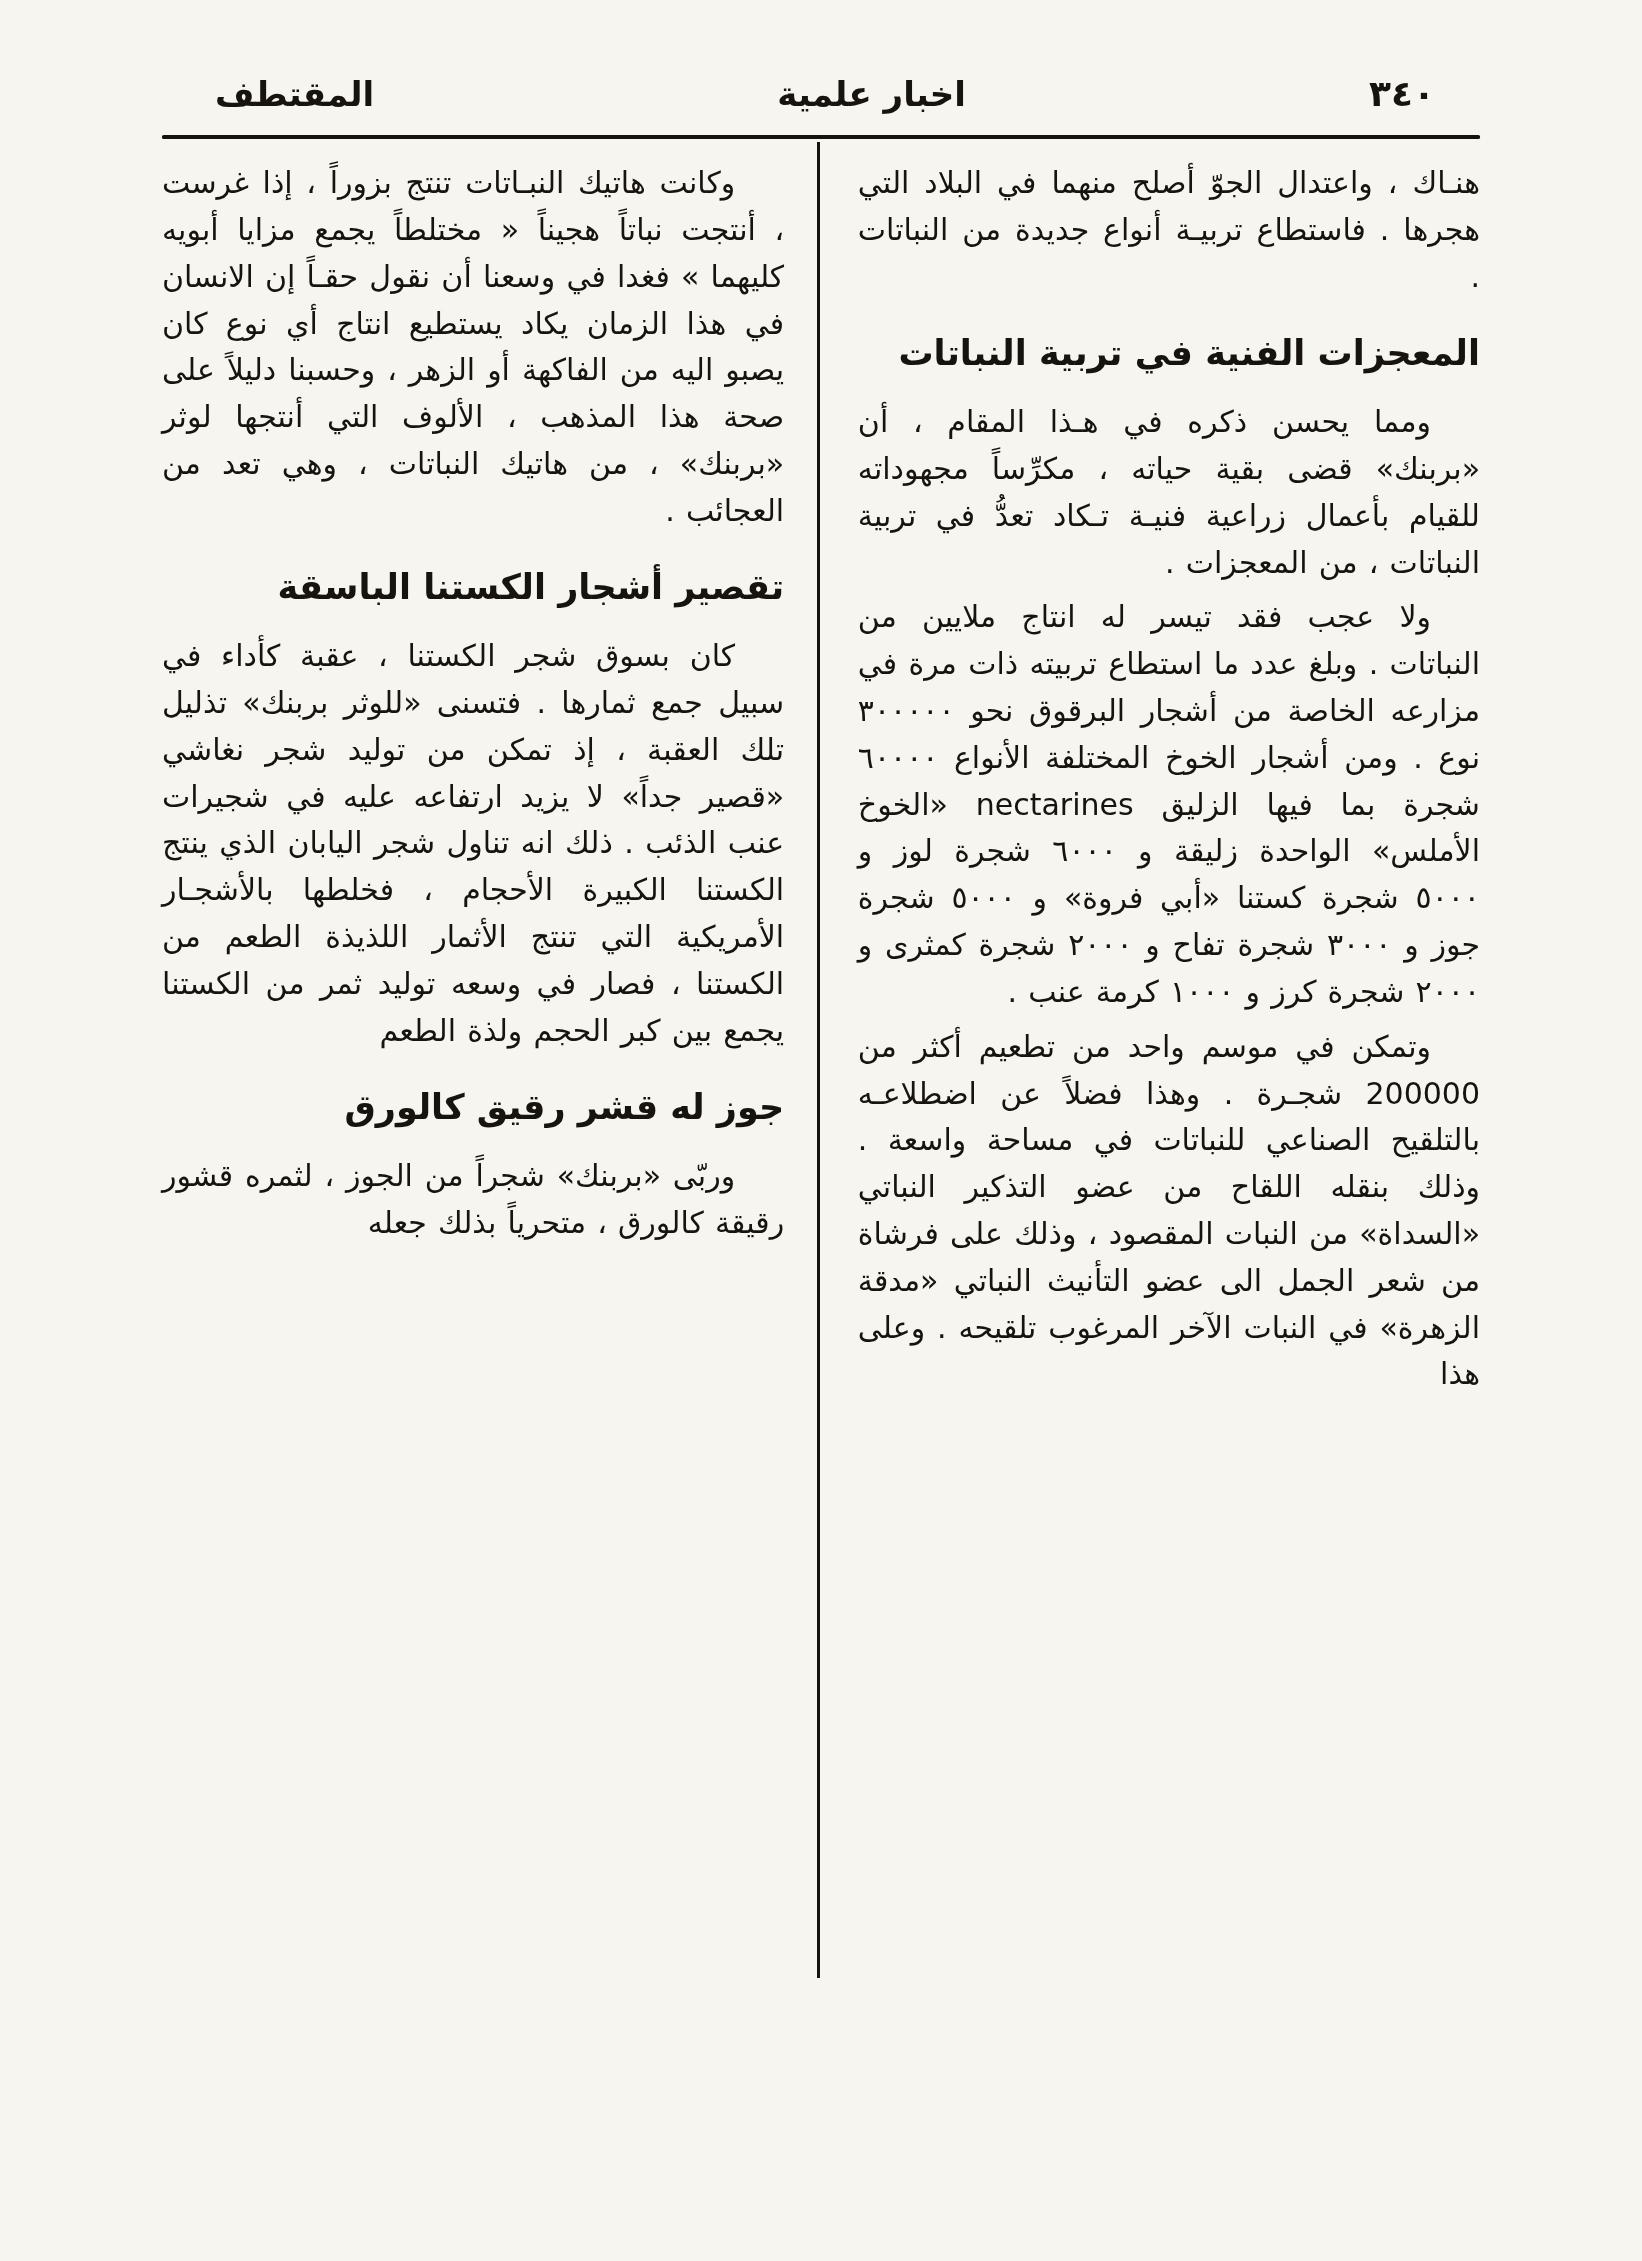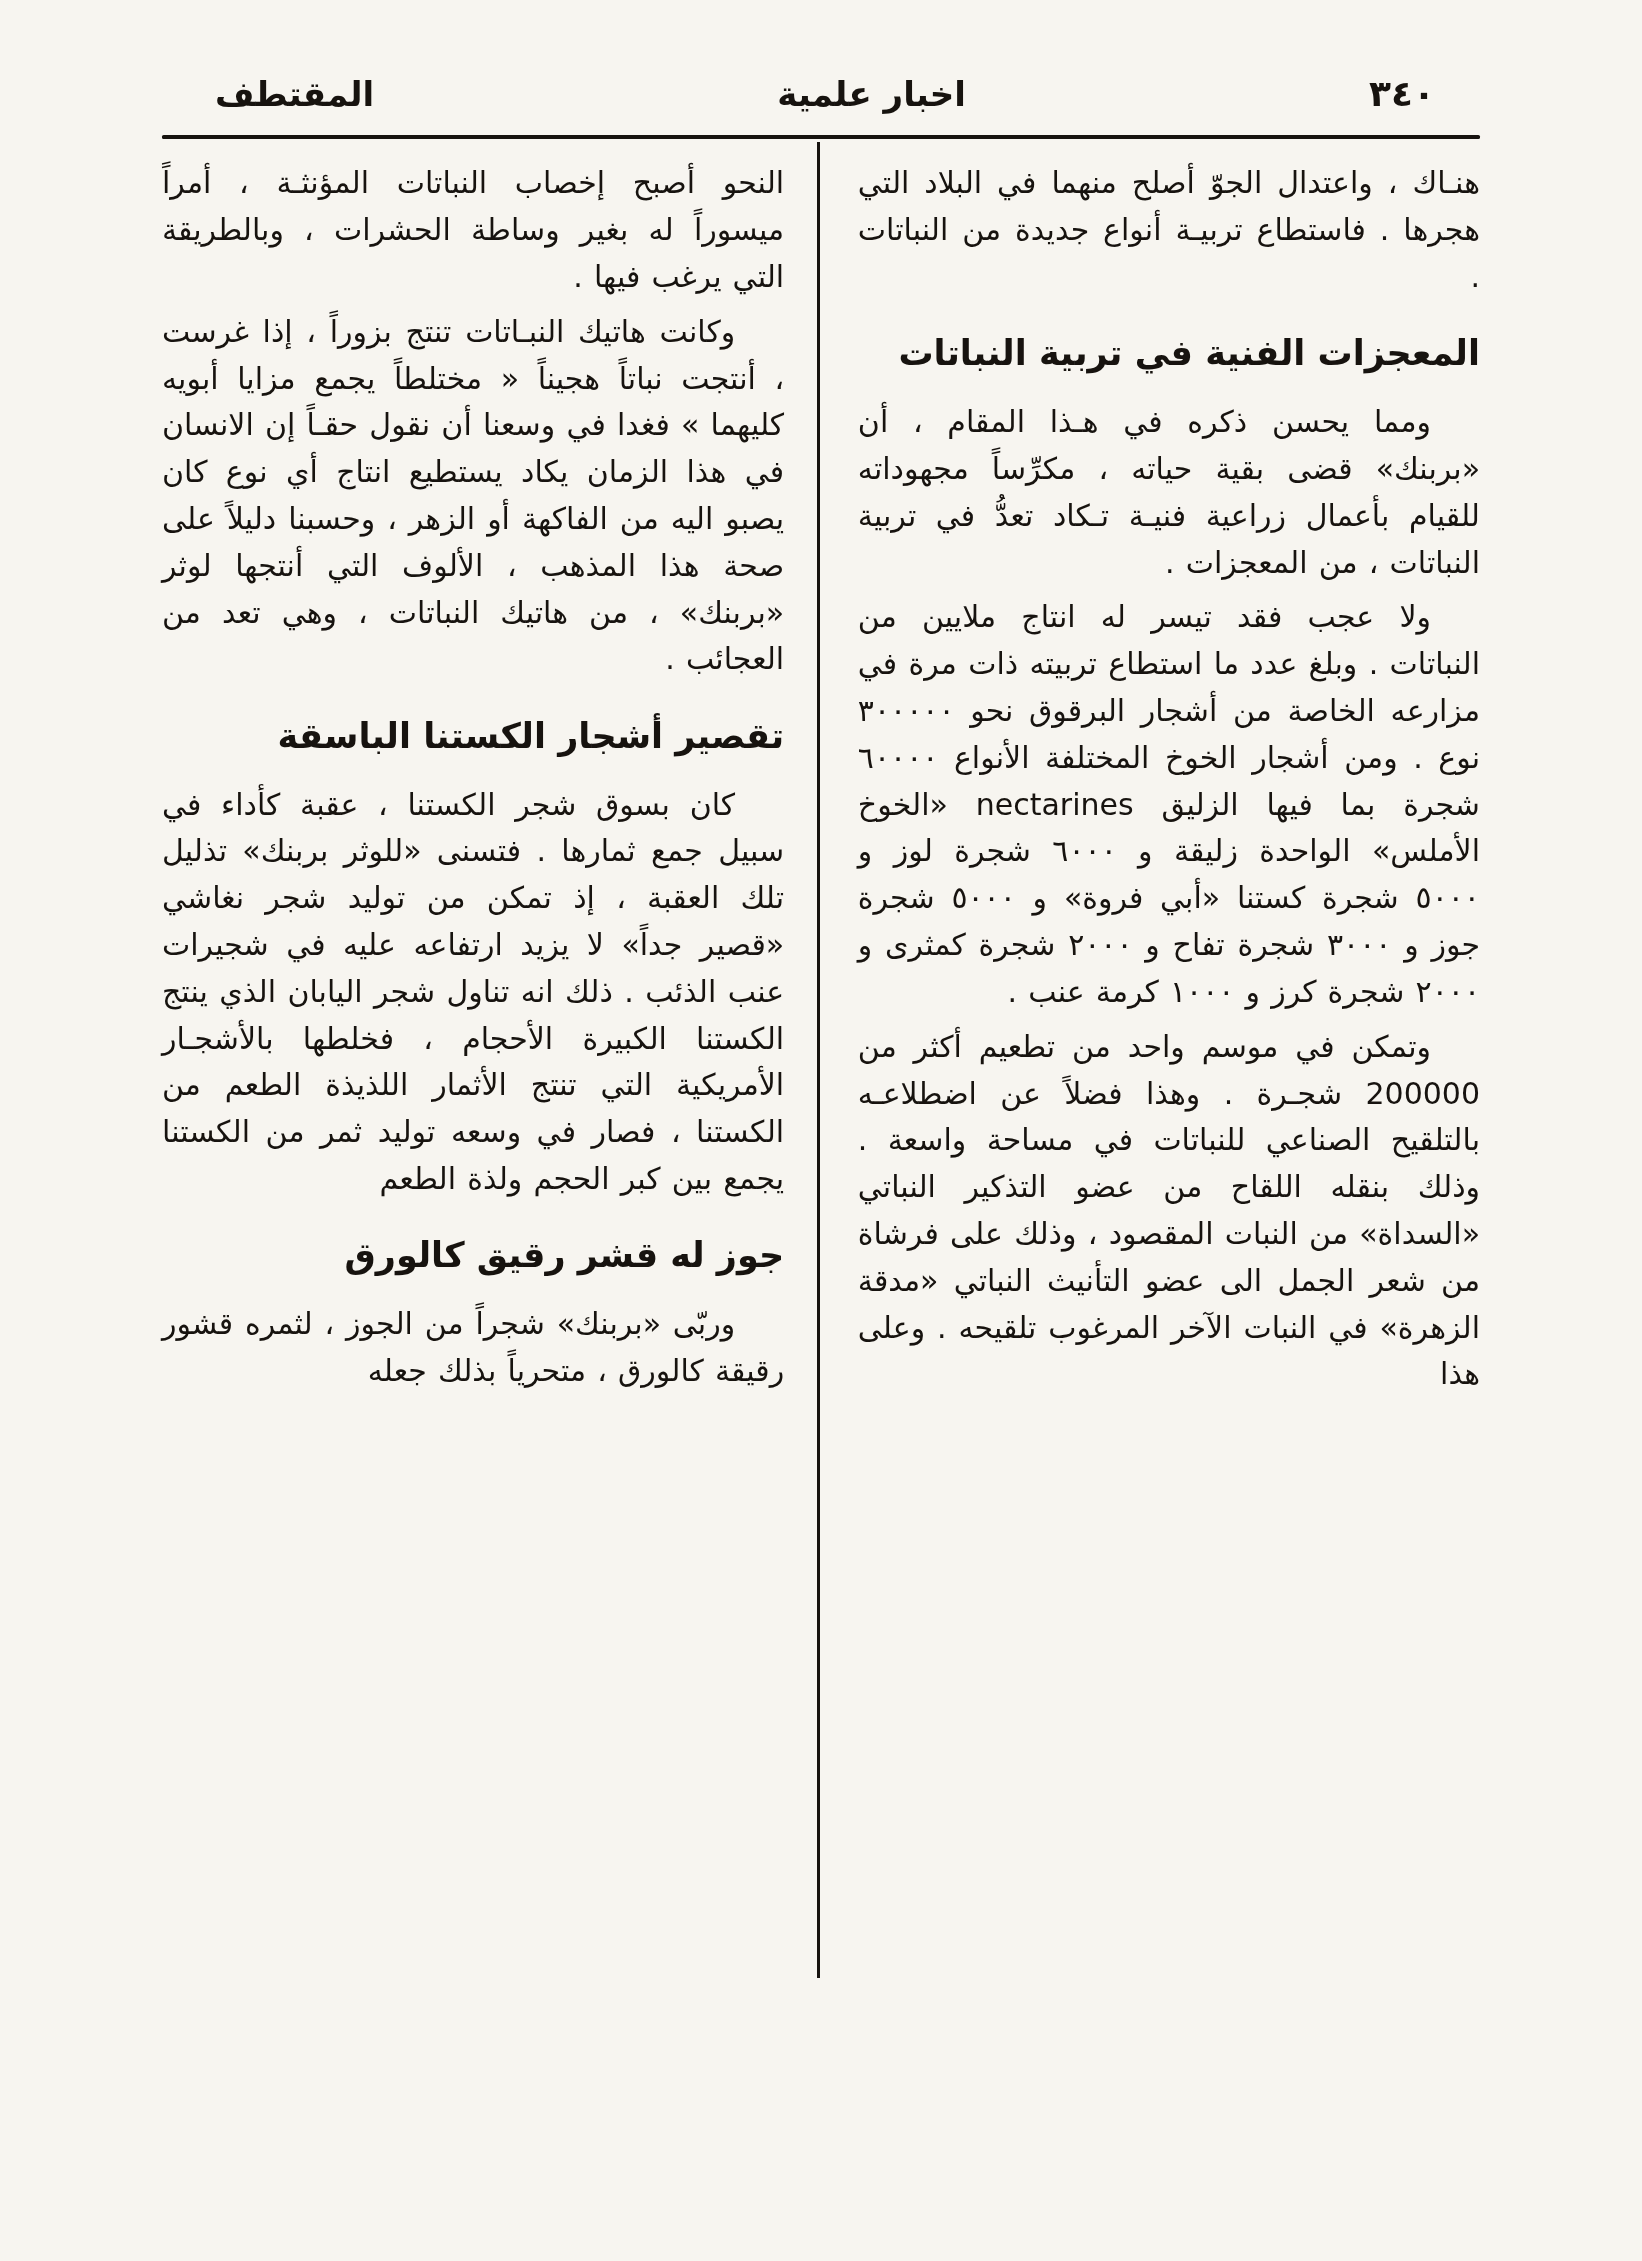--- a/index.html
+++ b/index.html
@@ -106,21 +106,20 @@
       <p>هنـاك ، واعتدال الجوّ أصلح منهما في البلاد التي هجرها . فاستطاع تربيـة أنواع جديدة من النباتات .</p>
       <h2>المعجزات الفنية في تربية النباتات</h2>
       <p class="indent">ومما يحسن ذكره في هـذا المقام ، أن «بربنك» قضى بقية حياته ، مكرِّساً مجهوداته للقيام بأعمال زراعية فنيـة تـكاد تعدُّ في تربية النباتات ، من المعجزات .</p>
       <p class="indent">ولا عجب فقد تيسر له انتاج ملايين من النباتات . وبلغ عدد ما استطاع تربيته ذات مرة في مزارعه الخاصة من أشجار البرقوق نحو ٣٠٠٠٠٠ نوع . ومن أشجار الخوخ المختلفة الأنواع ٦٠٠٠٠ شجرة بما فيها الزليق nectarines «الخوخ الأملس» الواحدة زليقة و ٦٠٠٠ شجرة لوز و ٥٠٠٠ شجرة كستنا «أبي فروة» و ٥٠٠٠ شجرة جوز و ٣٠٠٠ شجرة تفاح و ٢٠٠٠ شجرة كمثرى و ٢٠٠٠ شجرة كرز و ١٠٠٠ كرمة عنب .</p>
       <p class="indent">وتمكن في موسم واحد من تطعيم أكثر من 200000 شجـرة . وهذا فضلاً عن اضطلاعـه بالتلقيح الصناعي للنباتات في مساحة واسعة . وذلك بنقله اللقاح من عضو التذكير النباتي «السداة» من النبات المقصود ، وذلك على فرشاة من شعر الجمل الى عضو التأنيث النباتي «مدقة الزهرة» في النبات الآخر المرغوب تلقيحه . وعلى هذا</p>
     </section>
 
     <div class="column-divider"></div>
 
     <section class="column left-column">
-      <p>النحو أصبح إخصاب النباتات المؤنثـة ، أمراً ميسوراً له بغير وساطة الحشرات ، وبالطريقة التي يرغب فيها .</p>
       <p class="indent">وكانت هاتيك النبـاتات تنتج بزوراً ، إذا غرست ، أنتجت نباتاً هجيناً « مختلطاً يجمع مزايا أبويه كليهما » فغدا في وسعنا أن نقول حقـاً إن الانسان في هذا الزمان يكاد يستطيع انتاج أي نوع كان يصبو اليه من الفاكهة أو الزهر ، وحسبنا دليلاً على صحة هذا المذهب ، الألوف التي أنتجها لوثر «بربنك» ، من هاتيك النباتات ، وهي تعد من العجائب .</p>
       <h2>تقصير أشجار الكستنا الباسقة</h2>
       <p class="indent">كان بسوق شجر الكستنا ، عقبة كأداء في سبيل جمع ثمارها . فتسنى «للوثر بربنك» تذليل تلك العقبة ، إذ تمكن من توليد شجر نغاشي «قصير جداً» لا يزيد ارتفاعه عليه في شجيرات عنب الذئب . ذلك انه تناول شجر اليابان الذي ينتج الكستنا الكبيرة الأحجام ، فخلطها بالأشجـار الأمريكية التي تنتج الأثمار اللذيذة الطعم من الكستنا ، فصار في وسعه توليد ثمر من الكستنا يجمع بين كبر الحجم ولذة الطعم</p>
       <h2>جوز له قشر رقيق كالورق</h2>
       <p class="indent">وربّى «بربنك» شجراً من الجوز ، لثمره قشور رقيقة كالورق ، متحرياً بذلك جعله</p>
     </section>
 
   </main>
 
 </div>

